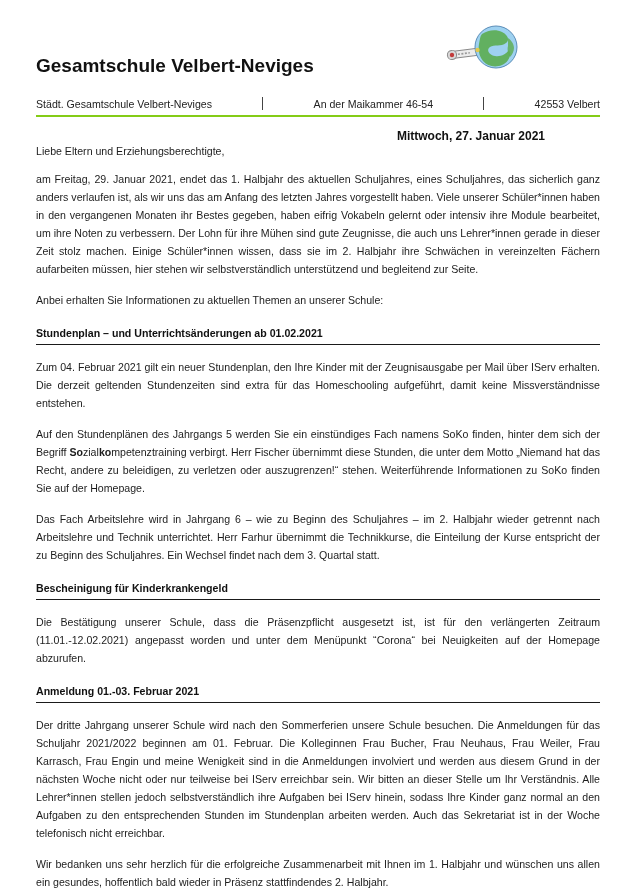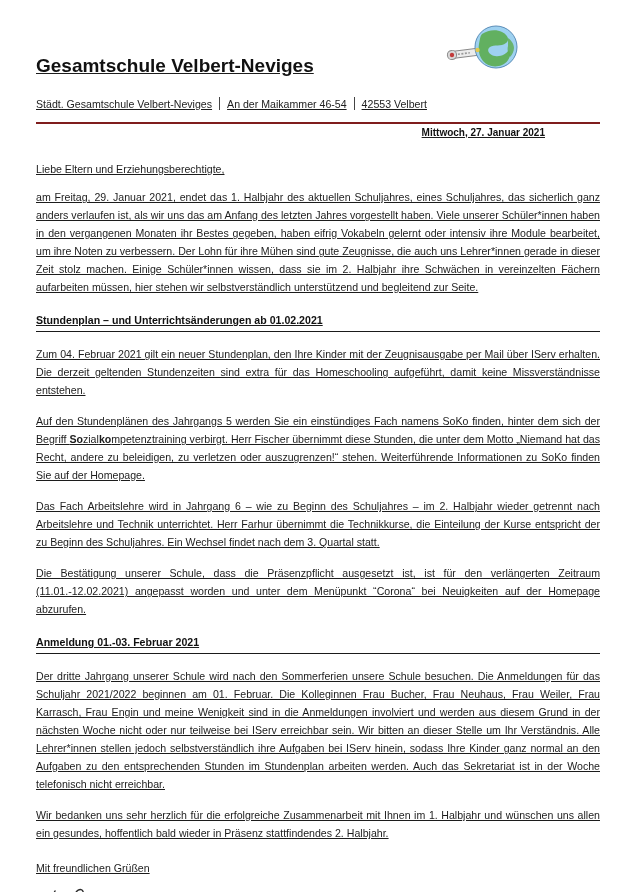--- a/index.html
+++ b/index.html
@@ -1,27 +1,27 @@
 <!DOCTYPE html>
 <html lang="de"><head>
 <meta charset="utf-8">
 <style>
   html,body{margin:0;padding:0;background:#ffffff;}
   body{width:631px;height:892px;overflow:hidden;
        font-family:"Liberation Sans",sans-serif;color:#1c1c1c;}
   .page{position:relative;width:631px;height:892px;box-sizing:border-box;
-        padding:50px 31px 20px 36px;background:#fff;text-decoration:underline;}
+        padding:50px 31px 20px 36px;background:#fff;}
   .logo{position:absolute;left:446px;top:24px;width:74px;height:50px;}
   h1.title{margin:4px 0 0 0;font-size:19px;line-height:24px;font-weight:bold;color:#111;}
   .address-row{margin-top:19px;font-size:10.6px;color:#222;display:flex;align-items:center;
-               padding-bottom:12px;border-bottom:2px solid #7f1d1d;}
+               padding-bottom:5px;border-bottom:2px solid #84cc16;justify-content:space-between;}
   .addr-sep{display:inline-block;width:1px;height:13px;background:#444;margin:0 7px;}
-  .date-line{margin-top:3px;font-size:10px;font-weight:bold;text-align:right;
+  .date-line{margin-top:12px;font-size:12px;font-weight:bold;text-align:right;
              padding-right:55px;color:#111;}
-  .salutation{margin:25px 0 0 0;font-size:10.6px;}
+  .salutation{margin:2px 0 0 0;font-size:10.6px;}
   p.body{margin:13px 0 0 0;font-size:10.6px;line-height:18px;text-align:justify;color:#1c1c1c;}
   h2.sect{margin:17px 0 13px 0;font-size:10.6px;line-height:14px;font-weight:bold;color:#111;
           padding-bottom:4px;border-bottom:1px solid #1a1a1a;}
   .regards{margin:20px 0 0 0;font-size:10.6px;}
   .signature{margin:8px 0 0 2px;display:block;}
   .sig-name{margin:2px 0 0 32px;font-size:8.6px;color:#3a3a3a;}
   b{font-weight:bold;}
 </style>
 </head>
 <body>
@@ -51,29 +51,31 @@
     <span class="addr-sep"></span>
     <span>42553 Velbert</span>
   </div>
 
   <div class="date-line">Mittwoch, 27. Januar 2021</div>
 
   <p class="salutation">Liebe Eltern und Erziehungsberechtigte,</p>
 
   <p class="body">am Freitag, 29. Januar 2021, endet das 1. Halbjahr des aktuellen Schuljahres, eines Schuljahres, das sicherlich ganz anders verlaufen ist, als wir uns das am Anfang des letzten Jahres vorgestellt haben. Viele unserer Schüler*innen haben in den vergangenen Monaten ihr Bestes gegeben, haben eifrig Vokabeln gelernt oder intensiv ihre Module bearbeitet, um ihre Noten zu verbessern. Der Lohn für ihre Mühen sind gute Zeugnisse, die auch uns Lehrer*innen gerade in dieser Zeit stolz machen. Einige Schüler*innen wissen, dass sie im 2. Halbjahr ihre Schwächen in vereinzelten Fächern aufarbeiten müssen, hier stehen wir selbstverständlich unterstützend und begleitend zur Seite.</p>
 
+  <p class="body">Anbei erhalten Sie Informationen zu aktuellen Themen an unserer Schule:</p>
 
   <h2 class="sect">Stundenplan – und Unterrichtsänderungen ab 01.02.2021</h2>
 
   <p class="body">Zum 04. Februar 2021 gilt ein neuer Stundenplan, den Ihre Kinder mit der Zeugnisausgabe per Mail über IServ erhalten. Die derzeit geltenden Stundenzeiten sind extra für das Homeschooling aufgeführt, damit keine Missverständnisse entstehen.</p>
 
   <p class="body"><span>Auf den Stundenplänen des Jahrgangs 5 werden Sie ein einstündiges Fach namens SoKo finden, hinter dem sich der Begriff </span><b>So</b><span>zial</span><b>ko</b><span>mpetenztraining verbirgt. Herr Fischer übernimmt diese Stunden, die unter dem Motto „Niemand hat das Recht, andere zu beleidigen, zu verletzen oder auszugrenzen!“ stehen. Weiterführende Informationen zu SoKo finden Sie auf der Homepage.</span></p>
 
   <p class="body">Das Fach Arbeitslehre wird in Jahrgang 6 – wie zu Beginn des Schuljahres – im 2. Halbjahr wieder getrennt nach Arbeitslehre und Technik unterrichtet. Herr Farhur übernimmt die Technikkurse, die Einteilung der Kurse entspricht der zu Beginn des Schuljahres. Ein Wechsel findet nach dem 3. Quartal statt.</p>
 
+  <h2 class="sect">Bescheinigung für Kinderkrankengeld</h2>
 
   <p class="body">Die Bestätigung unserer Schule, dass die Präsenzpflicht ausgesetzt ist, ist für den verlängerten Zeitraum (11.01.-12.02.2021) angepasst worden und unter dem Menüpunkt “Corona“ bei Neuigkeiten auf der Homepage abzurufen.</p>
 
   <h2 class="sect">Anmeldung 01.-03. Februar 2021</h2>
 
   <p class="body">Der dritte Jahrgang unserer Schule wird nach den Sommerferien unsere Schule besuchen. Die Anmeldungen für das Schuljahr 2021/2022 beginnen am 01. Februar. Die Kolleginnen Frau Bucher, Frau Neuhaus, Frau Weiler, Frau Karrasch, Frau Engin und meine Wenigkeit sind in die Anmeldungen involviert und werden aus diesem Grund in der nächsten Woche nicht oder nur teilweise bei IServ erreichbar sein. Wir bitten an dieser Stelle um Ihr Verständnis. Alle Lehrer*innen stellen jedoch selbstverständlich ihre Aufgaben bei IServ hinein, sodass Ihre Kinder ganz normal an den Aufgaben zu den entsprechenden Stunden im Stundenplan arbeiten werden. Auch das Sekretariat ist in der Woche telefonisch nicht erreichbar.</p>
 
   <p class="body">Wir bedanken uns sehr herzlich für die erfolgreiche Zusammenarbeit mit Ihnen im 1. Halbjahr und wünschen uns allen ein gesundes, hoffentlich bald wieder in Präsenz stattfindendes 2. Halbjahr.</p>
 
   <p class="regards">Mit freundlichen Grüßen</p>

